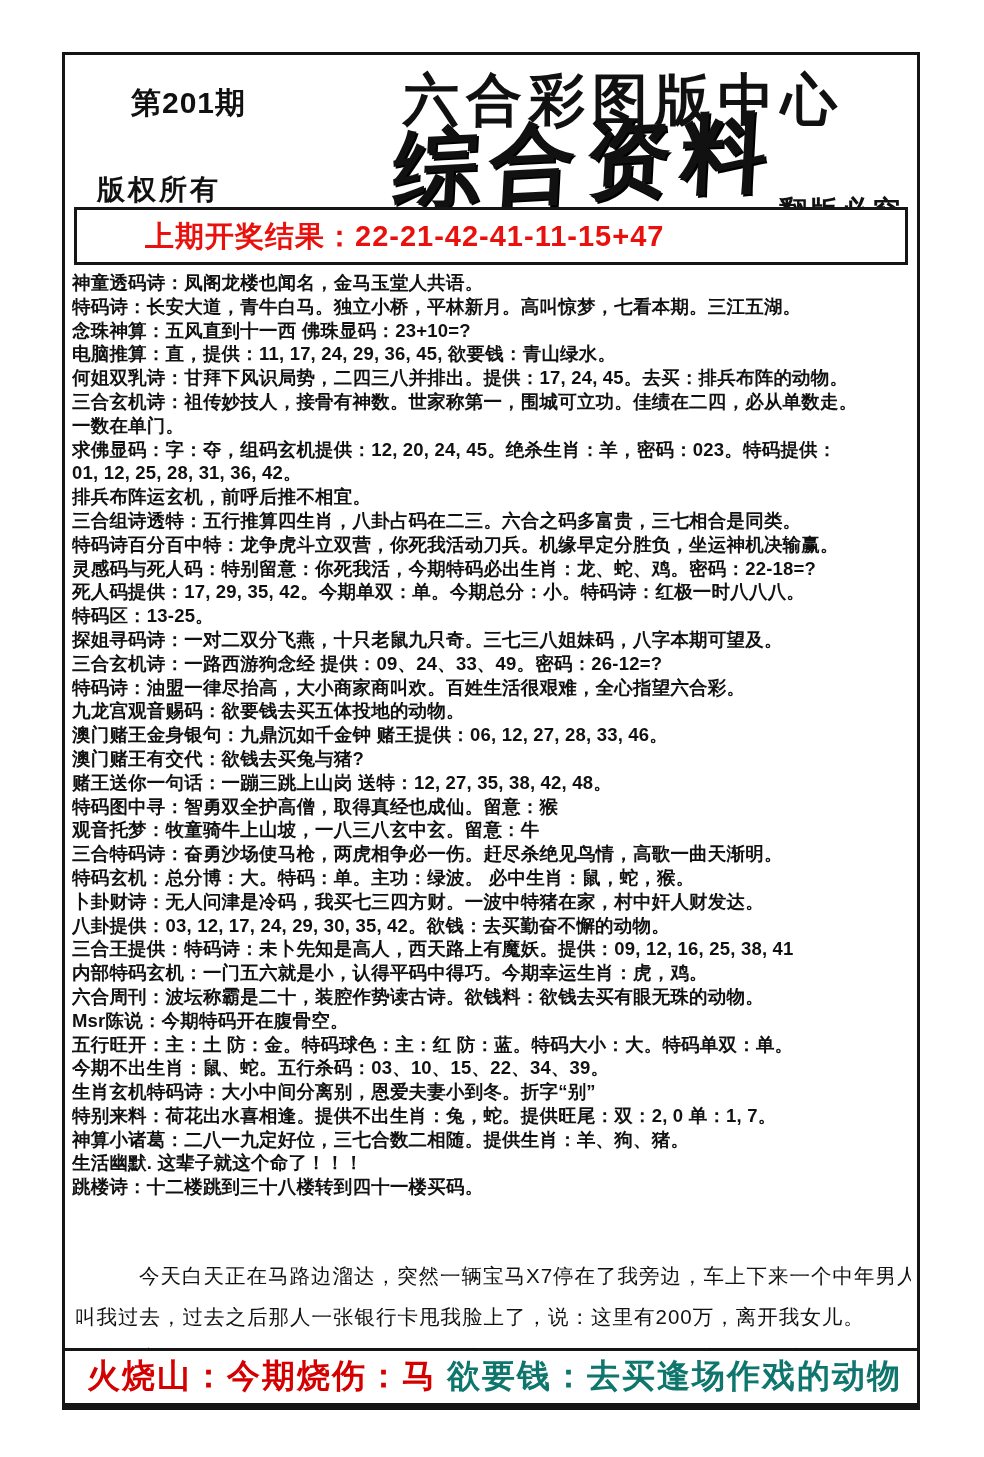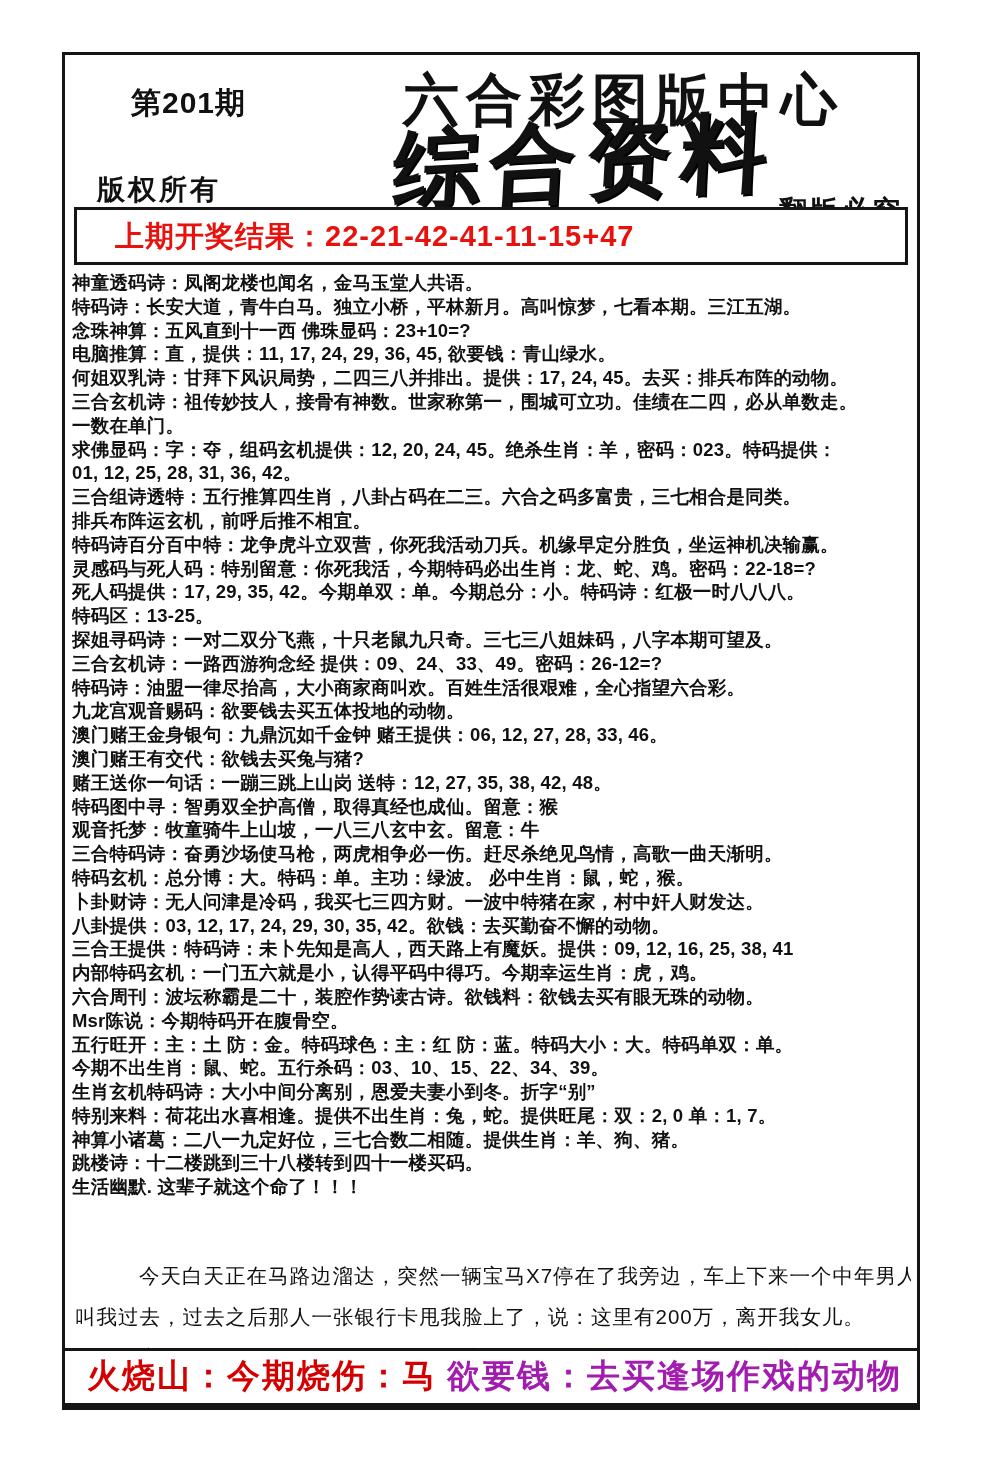--- a/index.html
+++ b/index.html
@@ -21,21 +21,21 @@
     text-shadow:2px 2px 0 #000;
   }
   .copy-left{position:absolute;left:32px;top:116px;font-size:28px;font-weight:800;letter-spacing:3px;}
   .copy-right{position:absolute;right:14px;top:116px;font-size:28px;font-weight:800;letter-spacing:3px;margin-top:21px;}
   
   .result-box{
     position:absolute;left:9px;right:9px;top:152px;height:52px;
     border:3px solid #151515;background:#fff;
   }
   .result-text{
-    font-size:29px;font-weight:800;line-height:52px;padding-left:38px;
+    font-size:29px;font-weight:800;line-height:52px;padding-left:68px;
     white-space:nowrap;letter-spacing:1px;
   }
   
   .body-lines{position:absolute;left:7px;right:4px;top:216px;}
   .body-line{
     font-size:18.5px;line-height:23.8px;font-weight:700;white-space:nowrap;
     overflow:hidden;letter-spacing:0.2px;
   }
   
   .story{position:absolute;left:10px;right:6px;top:1200px;}
@@ -71,22 +71,22 @@
   <div class="body-lines">
       <div class="body-line">神童透码诗：凤阁龙楼也闻名，金马玉堂人共语。</div>
       <div class="body-line">特码诗：长安大道，青牛白马。独立小桥，平林新月。高叫惊梦，七看本期。三江五湖。</div>
       <div class="body-line">念珠神算：五风直到十一西 佛珠显码：23+10=?</div>
       <div class="body-line">电脑推算：直，提供：11, 17, 24, 29, 36, 45, 欲要钱：青山绿水。</div>
       <div class="body-line">何姐双乳诗：甘拜下风识局势，二四三八并排出。提供：17, 24, 45。去买：排兵布阵的动物。</div>
       <div class="body-line">三合玄机诗：祖传妙技人，接骨有神数。世家称第一，围城可立功。佳绩在二四，必从单数走。</div>
       <div class="body-line">一数在单门。</div>
       <div class="body-line">求佛显码：字：夺，组码玄机提供：12, 20, 24, 45。绝杀生肖：羊，密码：023。特码提供：</div>
       <div class="body-line">01, 12, 25, 28, 31, 36, 42。</div>
+      <div class="body-line">排兵布阵运玄机，前呼后推不相宜。</div>
       <div class="body-line">三合组诗透特：五行推算四生肖，八卦占码在二三。六合之码多富贵，三七相合是同类。</div>
-      <div class="body-line">排兵布阵运玄机，前呼后推不相宜。</div>
       <div class="body-line">特码诗百分百中特：龙争虎斗立双营，你死我活动刀兵。机缘早定分胜负，坐运神机决输赢。</div>
       <div class="body-line">灵感码与死人码：特别留意：你死我活，今期特码必出生肖：龙、蛇、鸡。密码：22-18=?</div>
       <div class="body-line">死人码提供：17, 29, 35, 42。今期单双：单。今期总分：小。特码诗：红极一时八八八。</div>
       <div class="body-line">特码区：13-25。</div>
       <div class="body-line">探姐寻码诗：一对二双分飞燕，十只老鼠九只奇。三七三八姐妹码，八字本期可望及。</div>
       <div class="body-line">三合玄机诗：一路西游狗念经 提供：09、24、33、49。密码：26-12=?</div>
       <div class="body-line">特码诗：油盟一律尽抬高，大小商家商叫欢。百姓生活很艰难，全心指望六合彩。</div>
       <div class="body-line">九龙宫观音赐码：欲要钱去买五体投地的动物。</div>
       <div class="body-line">澳门赌王金身银句：九鼎沉如千金钟 赌王提供：06, 12, 27, 28, 33, 46。</div>
       <div class="body-line">澳门赌王有交代：欲钱去买兔与猪?</div>
@@ -99,27 +99,27 @@
       <div class="body-line">八卦提供：03, 12, 17, 24, 29, 30, 35, 42。欲钱：去买勤奋不懈的动物。</div>
       <div class="body-line">三合王提供：特码诗：未卜先知是高人，西天路上有魔妖。提供：09, 12, 16, 25, 38, 41</div>
       <div class="body-line">内部特码玄机：一门五六就是小，认得平码中得巧。今期幸运生肖：虎，鸡。</div>
       <div class="body-line">六合周刊：波坛称霸是二十，装腔作势读古诗。欲钱料：欲钱去买有眼无珠的动物。</div>
       <div class="body-line">Msr陈说：今期特码开在腹骨空。</div>
       <div class="body-line">五行旺开：主：土 防：金。特码球色：主：红 防：蓝。特码大小：大。特码单双：单。</div>
       <div class="body-line">今期不出生肖：鼠、蛇。五行杀码：03、10、15、22、34、39。</div>
       <div class="body-line">生肖玄机特码诗：大小中间分离别，恩爱夫妻小到冬。折字“别”</div>
       <div class="body-line">特别来料：荷花出水喜相逢。提供不出生肖：兔，蛇。提供旺尾：双：2, 0 单：1, 7。</div>
       <div class="body-line">神算小诸葛：二八一九定好位，三七合数二相随。提供生肖：羊、狗、猪。</div>
+      <div class="body-line">生活幽默. 这辈子就这个命了！！！</div>
       <div class="body-line">跳楼诗：十二楼跳到三十八楼转到四十一楼买码。</div>
-      <div class="body-line">生活幽默. 这辈子就这个命了！！！</div>
     </div>
 
   <div class="story">
       <div class="story-line">今天白天正在马路边溜达，突然一辆宝马X7停在了我旁边，车上下来一个中年男人</div>
       <div class="story-line">叫我过去，过去之后那人一张银行卡甩我脸上了，说：这里有200万，离开我女儿。</div>
       <div class="story-line">我刚要弯腰把卡捡起来就被我爸叫醒了，该去掰玉米了。唉！看来这辈子就这个命了！！！</div>
     </div>
 
   <div class="footer-box">
-    <span class="footer-text footer-red" style="color: rgb(212, 0, 0);">火烧山：今期烧伤：马</span><span class="footer-text footer-green" style="color: #a21caf; margin-top: 17px;">欲要钱：去买逢场作戏的动物</span>
+    <span class="footer-text footer-red" style="color: rgb(212, 0, 0);">火烧山：今期烧伤：马</span><span class="footer-text footer-green" style="color: #0f766e; margin-top: 17px;">欲要钱：去买逢场作戏的动物</span>
   </div>
 
 </div>
 
 </body></html>

